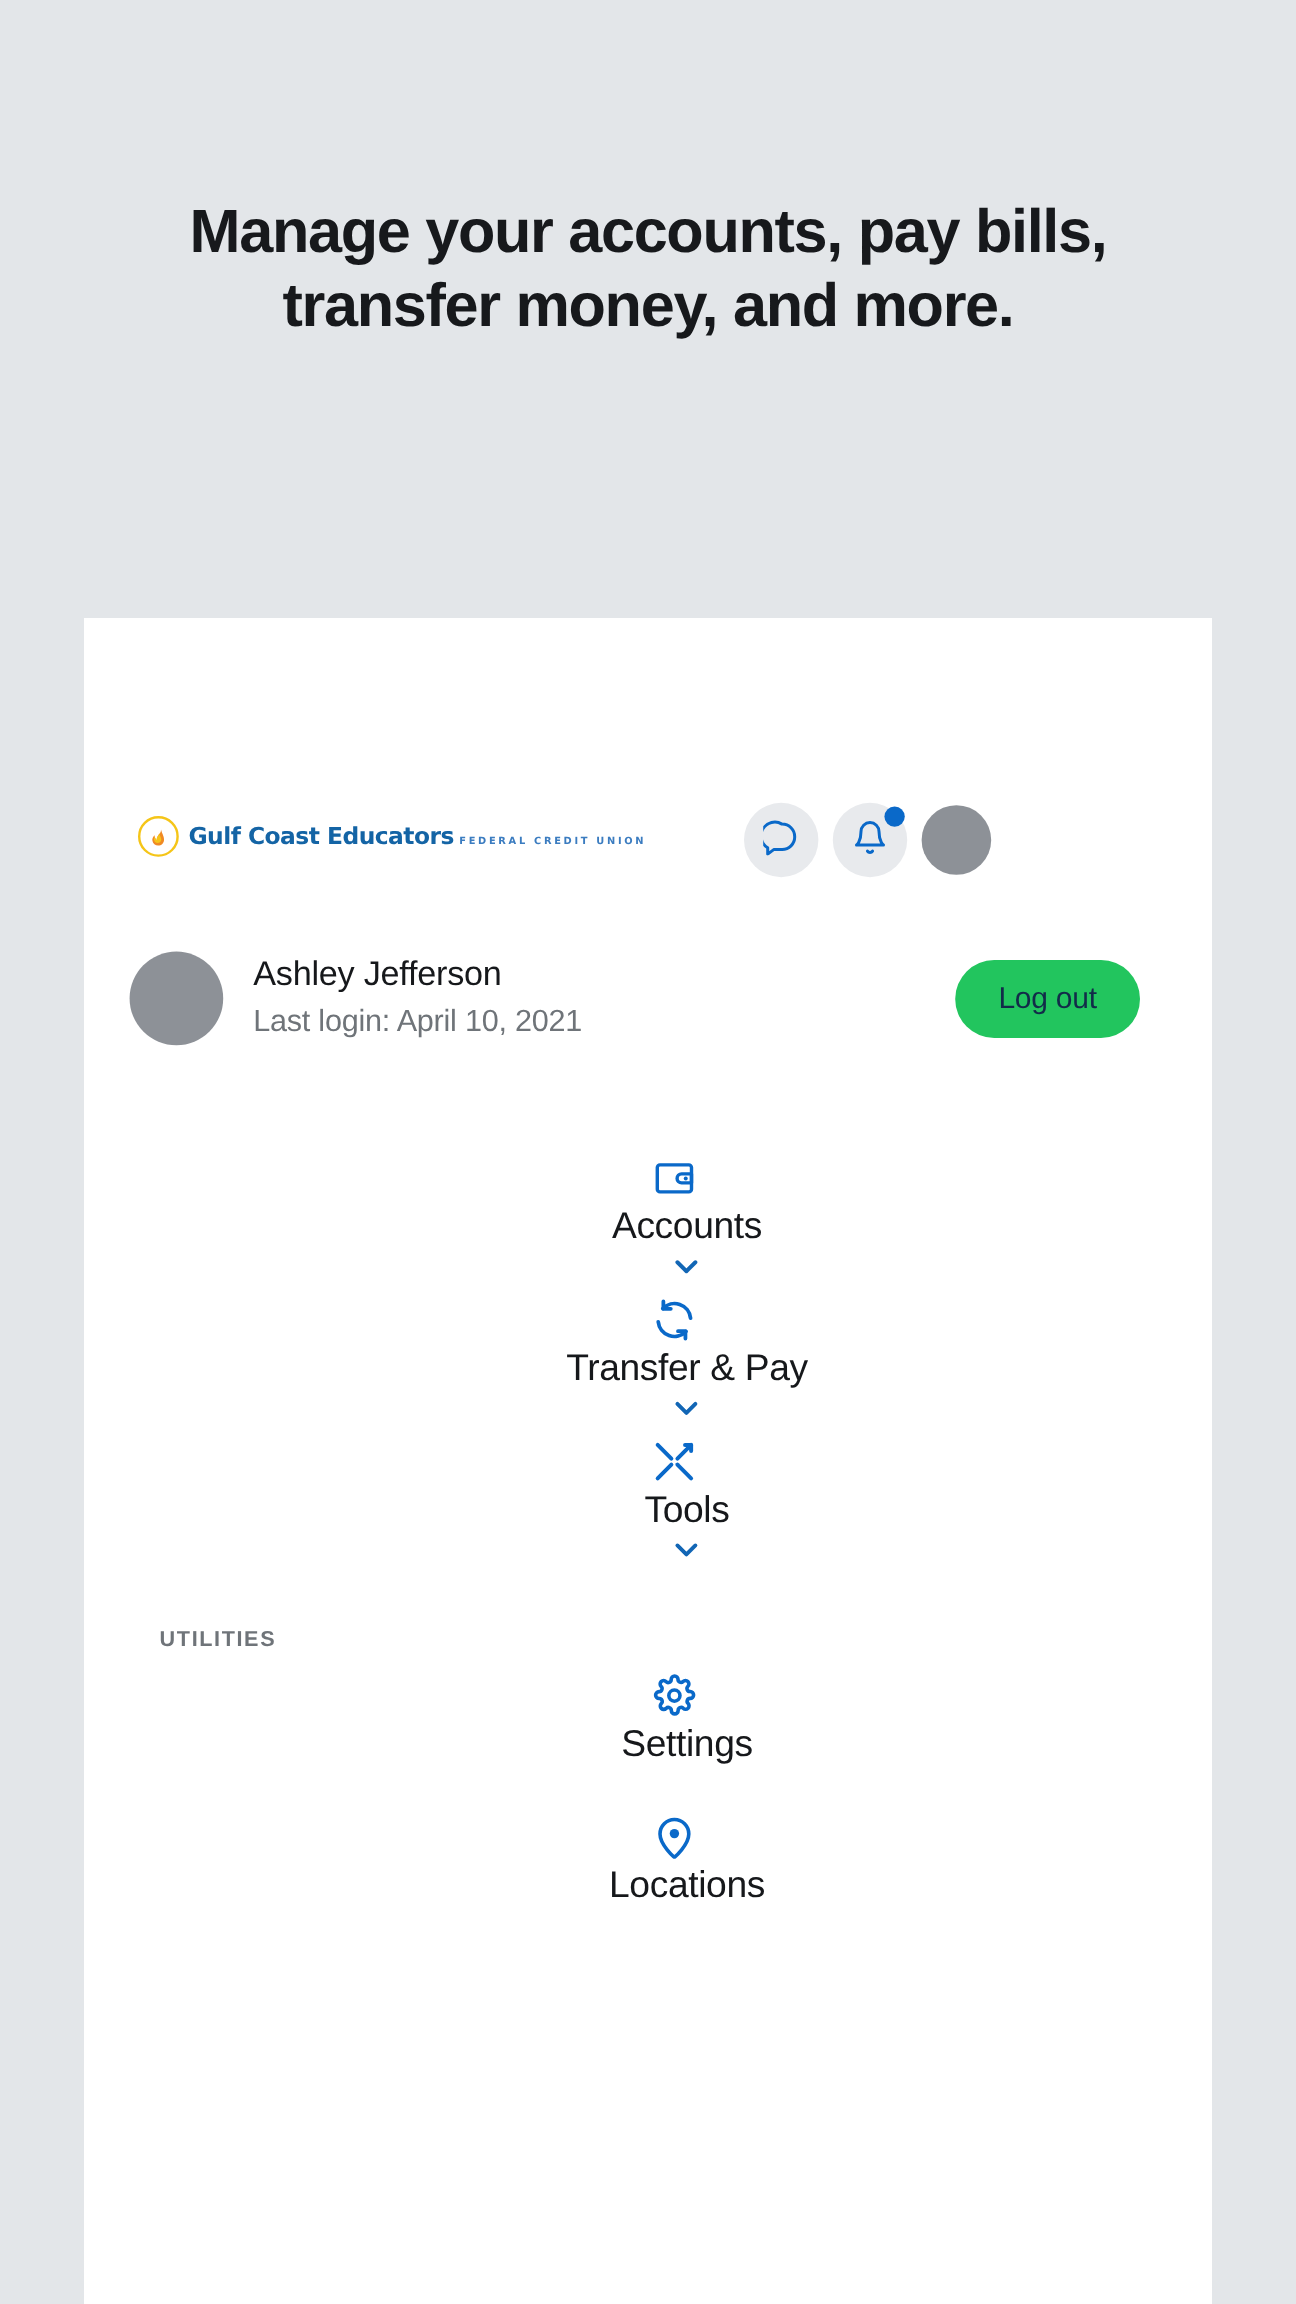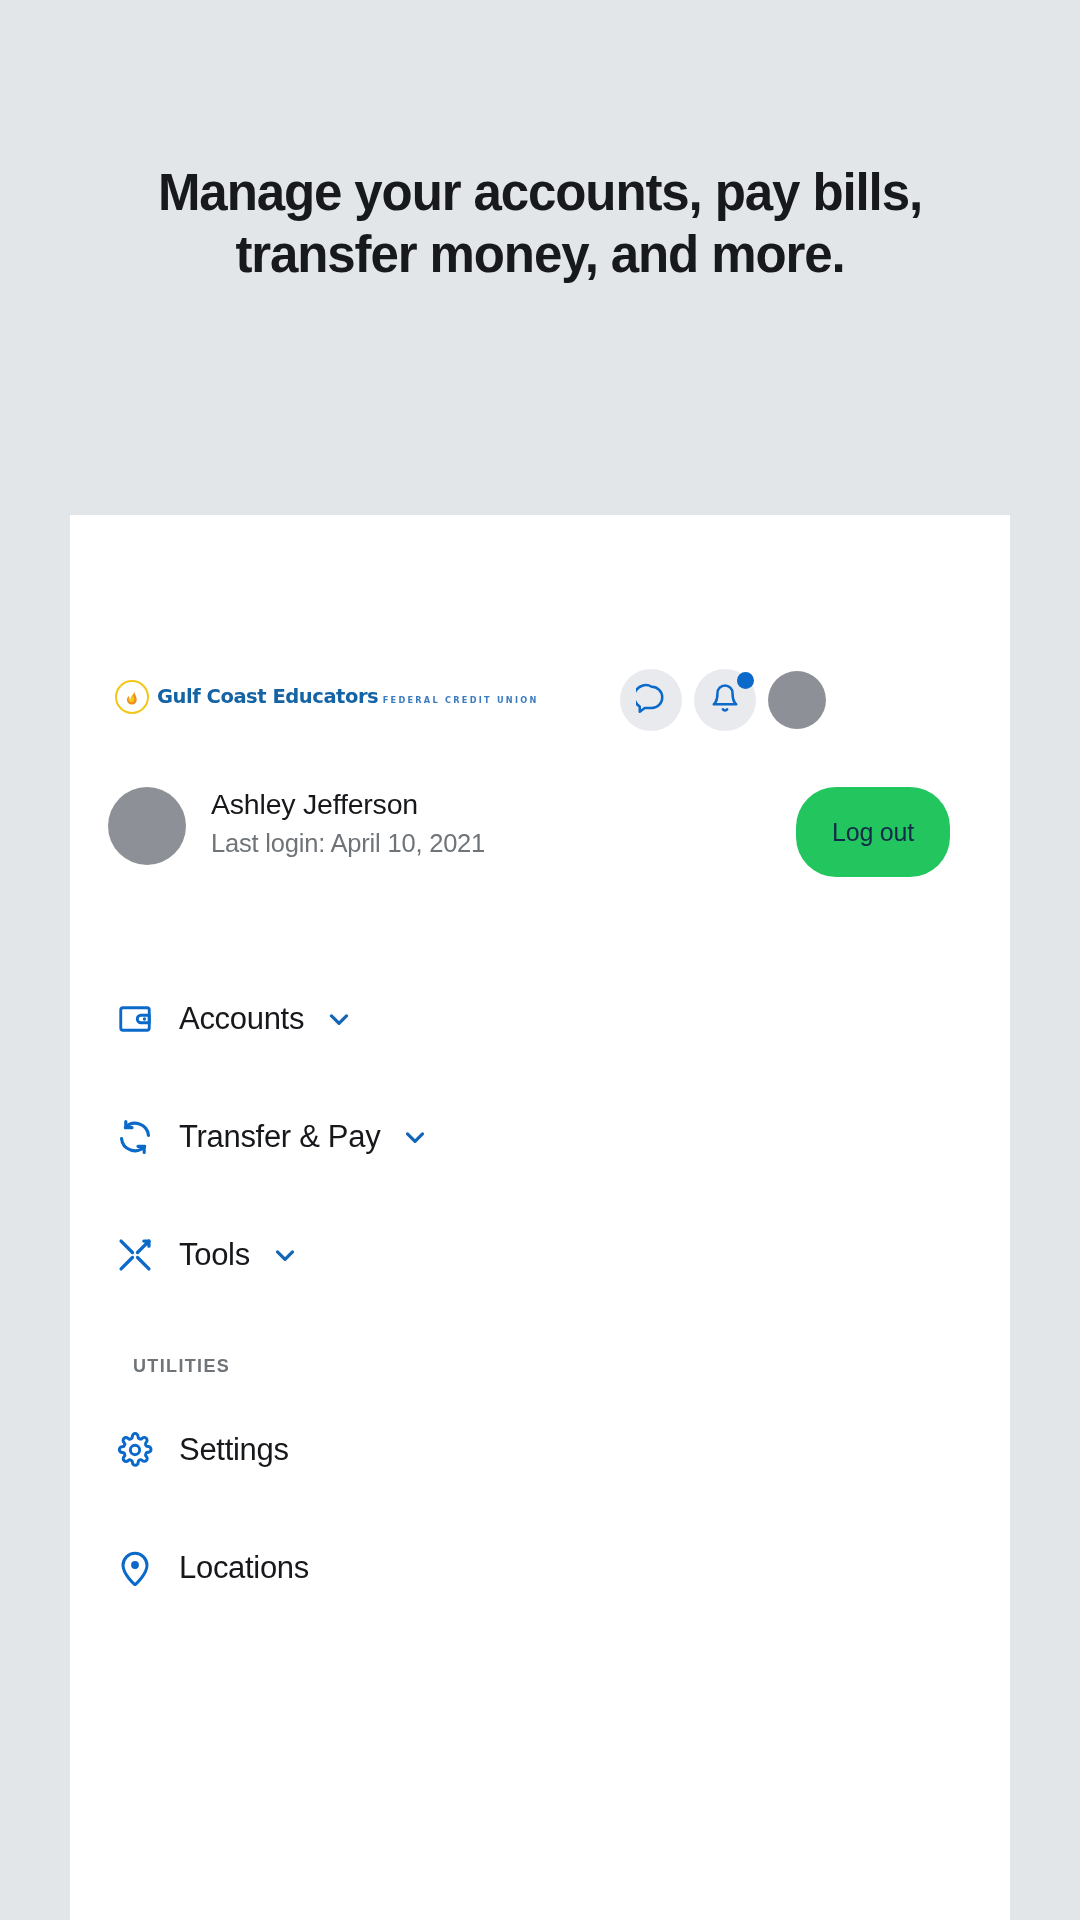--- a/index.html
+++ b/index.html
@@ -131,20 +131,21 @@
   }
 
   
   .profile-row {
     position: absolute;
     top: 272px;
     left: 0;
     width: 916px;
     height: 90px;
     display: flex;
+    align-items: center;
     padding: 0 36px 0 38px;
   }
   .profile-avatar {
     width: 78px;
     height: 78px;
     border-radius: 50%;
     overflow: hidden;
     flex: none;
     background: #8d9197;
   }
@@ -185,20 +186,21 @@
     top: 445px;
     left: 0;
     width: 940px;
   }
   .nav-item {
     display: flex;
     align-items: center;
     height: 118px;
     padding-left: 43px;
     cursor: pointer;
+    flex-direction: column;
   }
   .nav-icon {
     width: 44px;
     height: 44px;
     display: flex;
     align-items: center;
     justify-content: center;
     flex: none;
   }
   .nav-label {

